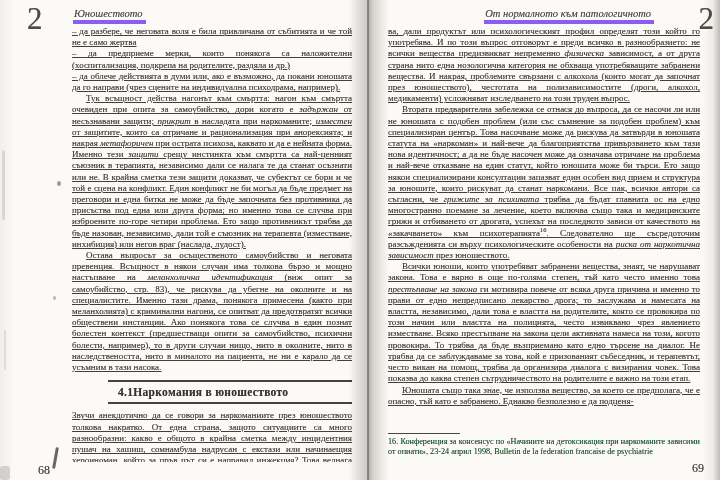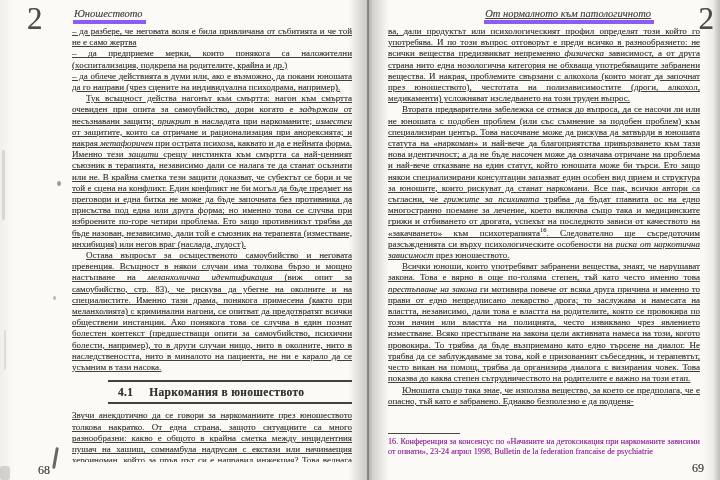--- a/index.html
+++ b/index.html
@@ -27,35 +27,35 @@
   
   .chapter-num{position:absolute;font-size:31px;line-height:31px;color:#4e4b45;
     text-shadow:0 0 .6px rgba(70,66,60,.55);}
   .cn-left{left:27px;top:3px;}
   .cn-right{right:6px;top:3px;}
   
   .running-head{position:absolute;font-style:italic;font-size:10.5px;color:#4a4641;
     border-bottom:4px solid #8b5cf6;padding:0 3px 1px 1px;
     text-shadow:0 0 .5px rgba(70,66,60,.5);}
   .rh-left{left:73px;top:8px;}
-  .rh-right{right:66px;top:8px;text-decoration:underline;}
+  .rh-right{right:66px;top:8px;}
   
   .page-body{position:absolute;color:#43403a;text-shadow:0 0 .5px rgba(66,62,56,.55);}
   .body-left{left:72px;top:26px;width:280px;height:436px;overflow:hidden;}
   .body-right{left:388px;top:26px;width:312px;height:404px;overflow:hidden;}
   .para{margin:0;text-align:justify;font-size:9px;line-height:11.2px;text-decoration:underline;}
   .para.indent{text-indent:14px;}
   .it{font-style:italic;}
   sup{font-size:6.5px;line-height:0;}
   
   .section-heading{margin:7px 0 6px 36px;border-top:2px solid #45423c;border-bottom:2px solid #45423c;
     padding:4px 0 4px 10px;font-weight:bold;font-size:11.5px;color:#35322d;letter-spacing:.3px;}
-  .sh-num{margin-right:16px;}
+  .sh-num{margin-right:0;}
   
-  .footnote{position:absolute;left:388px;top:433px;width:312px;color:#a21caf;}
+  .footnote{position:absolute;left:388px;top:433px;width:312px;color:#14532d;}
   .fn-rule{width:72px;border-top:1.2px solid #4a4742;margin-bottom:3px;}
   .fn-text{font-size:8.2px;line-height:10.4px;text-align:justify;text-shadow:0 0 .5px rgba(66,62,56,.5);}
   
   .page-num{position:absolute;font-size:12px;color:#43403a;text-shadow:0 0 .5px rgba(66,62,56,.5);}
   .pn-left{left:38px;top:463px;}
   .pn-right{left:692px;top:461px;}
 </style>
 </head>
 <body>
 
@@ -68,21 +68,21 @@
   <div class="smudge-b"></div>
   <div class="mark-1"></div>
   <div class="mark-2"></div>
   <div class="mark-corner"></div>
   <div class="smudge-bl"></div>
 
   <div class="chapter-num cn-left">2</div>
   <div class="running-head rh-left">Юношеството</div>
   <div class="page-body body-left">
       <p class="para"><span>– да разбере, че неговата воля е била привличана от събитията и че той не е само жертва</span></p>
-      <p class="para"><span>– да предприеме мерки, които понякога са наложителни (хоспитализация, подкрепа на родителите, крайна и др.)</span></p>
+      <p class="para"><span>– да предприеме мерки, които понякога са наложителни (хоспитализация, подкрепа на родителите, раздяла и др.)</span></p>
       <p class="para"><span>– да облече действията в думи или, ако е възможно, да покани юношата да го направи (чрез сцените на индивидуална психодрама, например).</span></p>
       <p class="para indent"><span>Тук всъщност действа нагонът към смъртта: нагон към смъртта очевиден при опита за самоубийство, дори когато е </span><span class="it">задържан</span><span> от несъзнавани защити; </span><span class="it">прикрит</span><span> в насладата при наркоманите; </span><span class="it">изместен</span><span> от защитите, които са отричане и рационализация при анорексията; и накрая </span><span class="it">метафоричен</span><span> при острата психоза, каквато и да е нейната форма. Именно тези </span><span class="it">защити</span><span> срещу инстинкта към смъртта са най-ценният съюзник в терапията, независимо дали се налага те да станат осъзнати или не. В крайна сметка тези защити доказват, че субектът се бори и че той е сцена на конфликт. Един конфликт не би могъл да бъде предмет на преговори и една битка не може да бъде започната без противника да присъства под една или друга форма; но именно това се случва при изброените по-горе четири проблема. Ето защо противникът трябва да бъде назован, независимо, дали той е съюзник на терапевта (изместване, инхибиция) или негов враг (наслада, лудост).</span></p>
       <p class="para indent"><span>Остава въпросът за осъщественото самоубийство и неговата превенция. Всъщност в някои случаи има толкова бързо и мощно настъпване на </span><span class="it">меланхолична идентификация</span><span> (виж опит за самоубийство, стр. 83), че рискува да убегне на околните и на специалистите. Именно тази драма, понякога примесена (както при меланхолията) с криминални нагони, се опитват да предотвратят всички обществени инстанции. Ако понякога това се случва в един познат болестен контекст (предшестващи опити за самоубийство, психични болести, например), то в други случаи нищо, нито в околните, нито в наследствеността, нито в миналото на пациента, не ни е карало да се усъмним в тази насока.</span></p>
       <div class="section-heading"><span class="sh-num">4.1</span><span class="sh-title">Наркомания в юношеството</span></div>
       <p class="para"><span>Звучи анекдотично да се говори за наркоманиите през юношеството толкова накратко. От една страна, защото ситуациите са много разнообразни: какво е общото в крайна сметка между инцидентния пушач на хашиш, сомнамбула надрусан с екстази или начинаещия хероиноман, който за пръв път си е направил инжекция? Това веднага въвежда и въпроса за то-</span></p>
     </div>
   <div class="page-num pn-left">68</div>
 
   <div class="chapter-num cn-right">2</div>
   <div class="running-head rh-right">От нормалното към патологичното</div>

